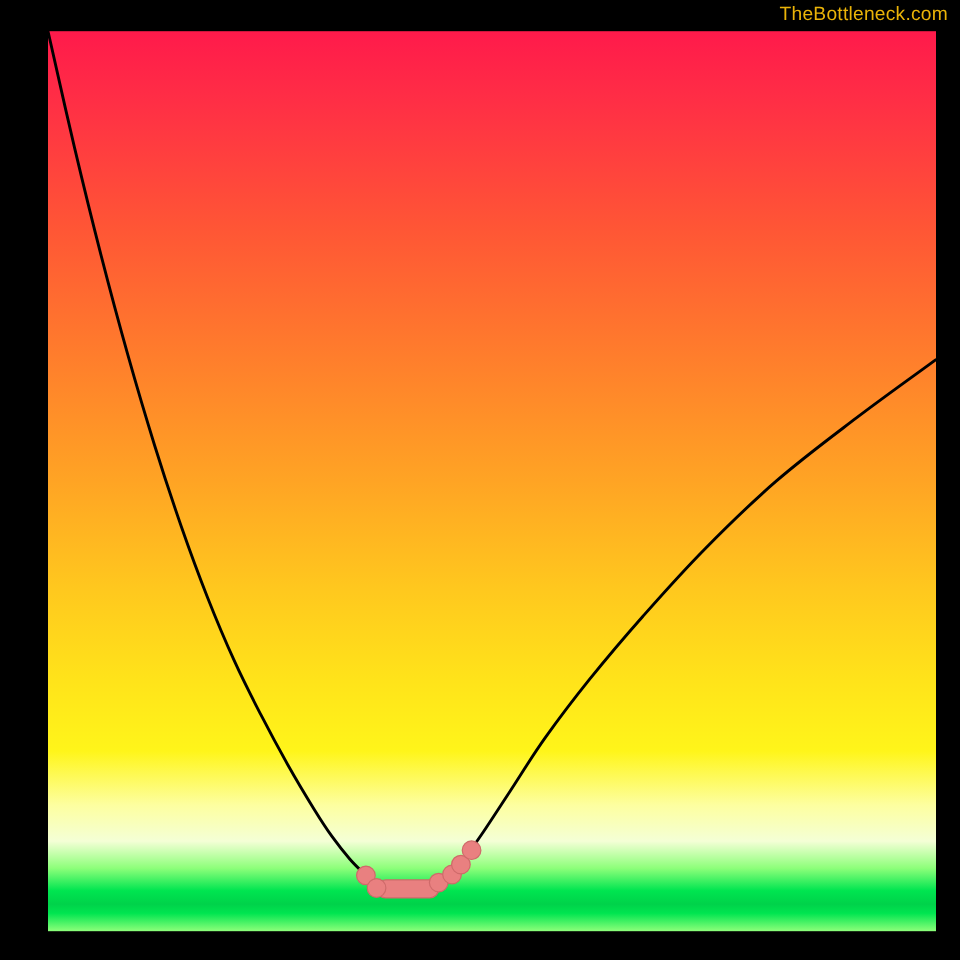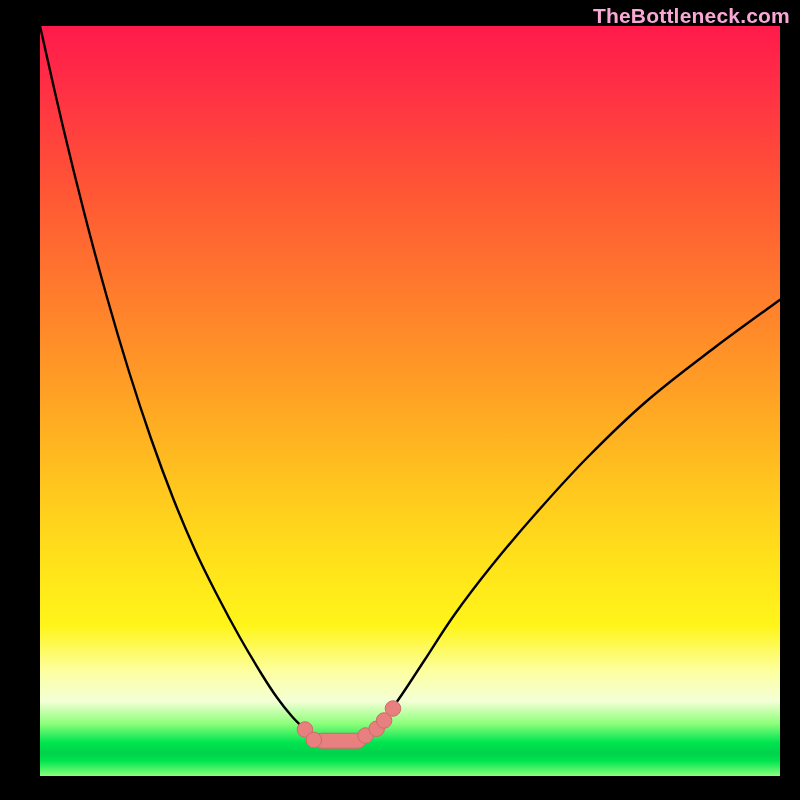--- a/index.html
+++ b/index.html
@@ -43,23 +43,23 @@
       #00e550 95.5%,
       #00d24a 97%,
       #00e550 98%,
       #8dff7a 100%
     );
   }
   .watermark {
     position: absolute;
     top: 4px;
     right: 10px;
-    color: #f9a8d4;
-    font-size: 21px;
-    font-weight: 700;
+    color: #eab308;
+    font-size: 16px;
+    font-weight: 400;
     letter-spacing: 0.2px;
     font-family: Arial, Helvetica, sans-serif;
   }
   svg.curve {
     position: absolute;
     left: 0;
     top: 0;
     width: 740px;
     height: 750px;
     overflow: visible;

